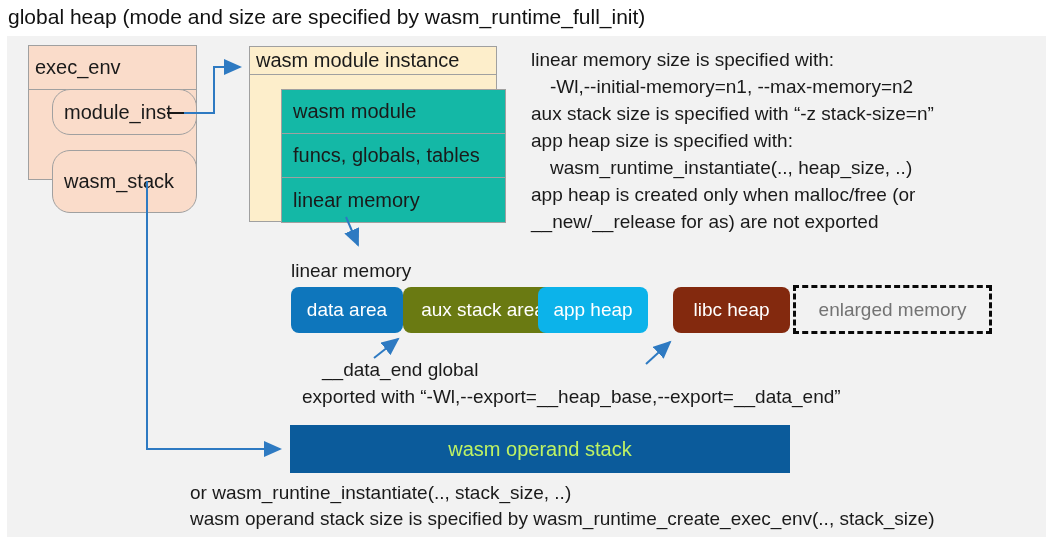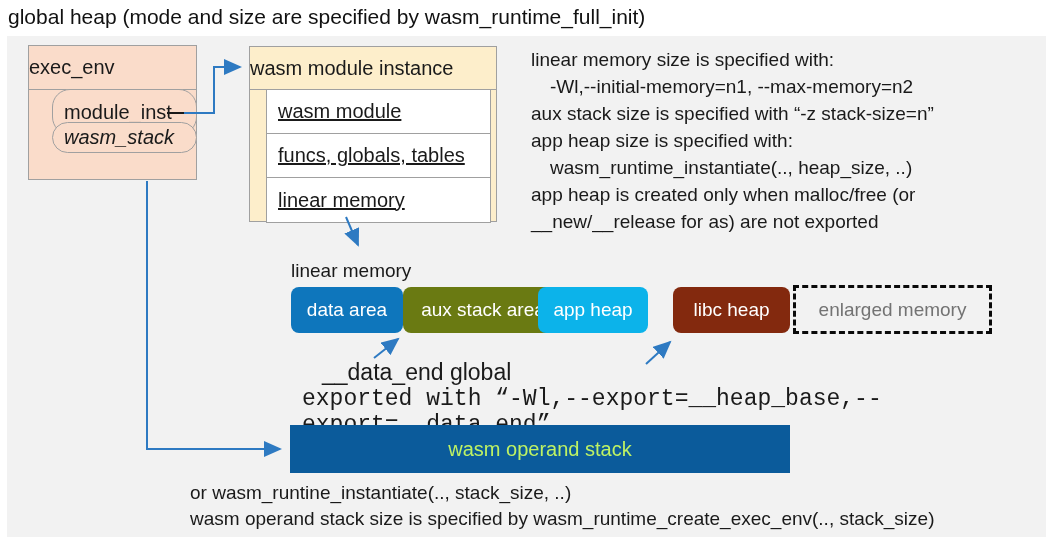--- a/index.html
+++ b/index.html
@@ -7,33 +7,33 @@
   body { font-family: "Liberation Sans", sans-serif; color: #1a1a1a; }
   #canvas { position: relative; width: 1054px; height: 547px; overflow: hidden; background: #ffffff; }
 
   .title { position: absolute; left: 8px; top: 5px; font-size: 21px; color: #111; }
 
   .panel { position: absolute; left: 7px; top: 36px; width: 1039px; height: 501px; background: #f2f2f2; }
 
   
   .struct { position: absolute; border: 1px solid #a0a0a0; }
   .struct .hdr { position: absolute; left: 0; top: 0; width: 100%; height: 44px;
-                 display: flex; align-items: center; padding-left: 0; font-size: 20px; }
+                 display: flex; align-items: center; padding-left: 6px; font-size: 20px; }
   .subrow { position: absolute; border: 1px solid #a0a0a0; display: flex; align-items: center;
             padding-left: 11px; font-size: 20px; }
 
   .exec-env { left: 28px; top: 45px; width: 169px; height: 135px; background: #fadcca; }
   .exec-env .hdr { border-bottom: 1px solid #a0a0a0; }
   .exec-env .subrow { left: 24px; width: 145px; height: 46px; background: #fadcca; margin-left: -1px; border-radius: 18px; }
   .exec-env .r0 { top: 43px; }
-  .exec-env .r1 { top: 76px; height: 31px; font-style: italic; }
+  .exec-env .r1 { top: 104px; height: 63px; }
 
   .mod-inst { left: 249px; top: 46px; width: 248px; height: 176px; background: #fdeecb; }
-  .mod-inst .hdr { height: 43px; border-bottom: 1px solid #a0a0a0; }
-  .mod-inst .subrow { left: 17px; width: 225px; height: 45px; background: #ffffff; margin-left: -1px; text-decoration: underline; }
+  .mod-inst .hdr { height: 28px; border-bottom: 1px solid #a0a0a0; }
+  .mod-inst .subrow { left: 32px; width: 225px; height: 45px; background: #14b8a6; margin-left: -1px; }
   .mod-inst .r0 { top: 42px; }
   .mod-inst .r1 { top: 86px; }
   .mod-inst .r2 { top: 130px; height: 46px; }
 
   
   .info { position: absolute; left: 531px; top: 46px; width: 505px; font-size: 19px; line-height: 27px; }
   .info .line { white-space: pre; }
   .info .indent { padding-left: 19px; }
 
   
@@ -41,24 +41,24 @@
   .seg { position: absolute; top: 287px; height: 46px; display: flex; align-items: center;
          justify-content: center; color: #ffffff; font-size: 19px; border-radius: 8px; }
   .seg-data  { left: 291px; width: 112px; background: #0e76bc; }
   .seg-aux   { left: 403px; width: 160px; background: #6a7a12; }
   .seg-app   { left: 538px; width: 110px; background: #0cb3ea; }
   .seg-libc  { left: 673px; width: 117px; background: #83290e; }
   .seg-enl   { position: absolute; left: 793px; top: 285px; width: 199px; height: 49px;
                border: 3px dashed #0a0a0a; background: transparent; color: #737373;
                display: flex; align-items: center; justify-content: center; font-size: 19px; }
 
-  .ann { position: absolute; font-size: 23px; }
+  .ann { position: absolute; font-size: 19px; }
   .ann-dataend  { left: 322px; top: 359px; }
   .ann-heapbase { left: 600px; top: 362px; }
-  .ann-exported { left: 302px; top: 386px; font-family: Liberation Mono, monospace; }
+  .ann-exported { left: 302px; top: 386px; }
 
   
   .opstack { position: absolute; left: 290px; top: 425px; width: 500px; height: 48px;
              background: #0b5b9b; color: #bef264; display: flex; align-items: center;
              justify-content: center; font-size: 20px; }
 
   .footer { position: absolute; left: 190px; top: 480px; font-size: 19px; line-height: 26px; width: 860px; }
 
   svg.connectors { position: absolute; left: 0; top: 0; width: 1054px; height: 547px; pointer-events: none; }
 </style>

